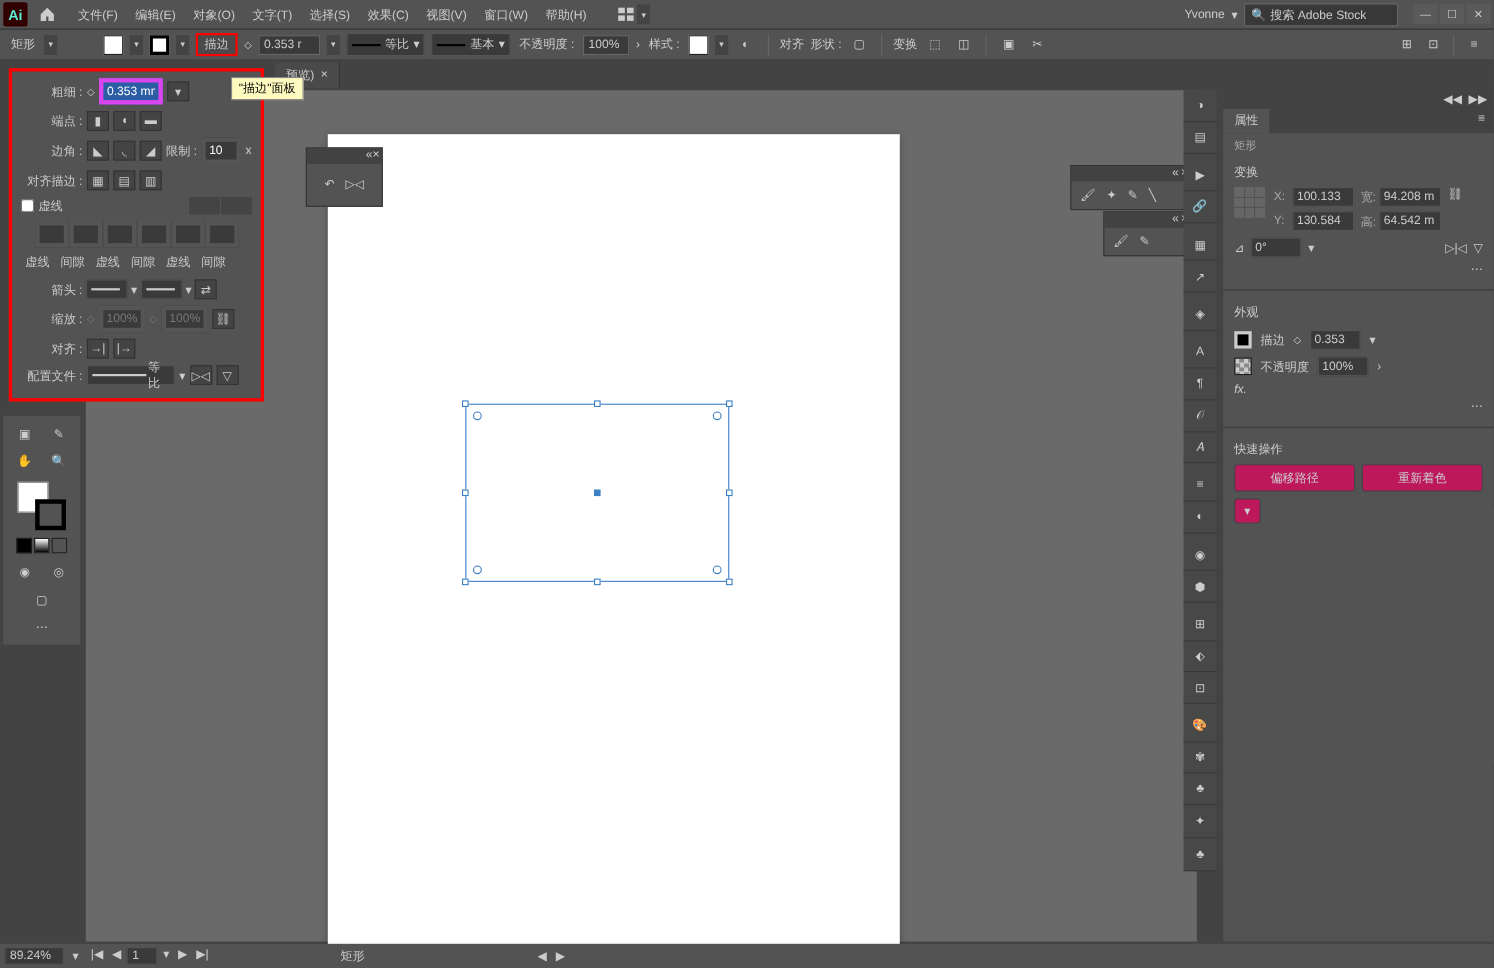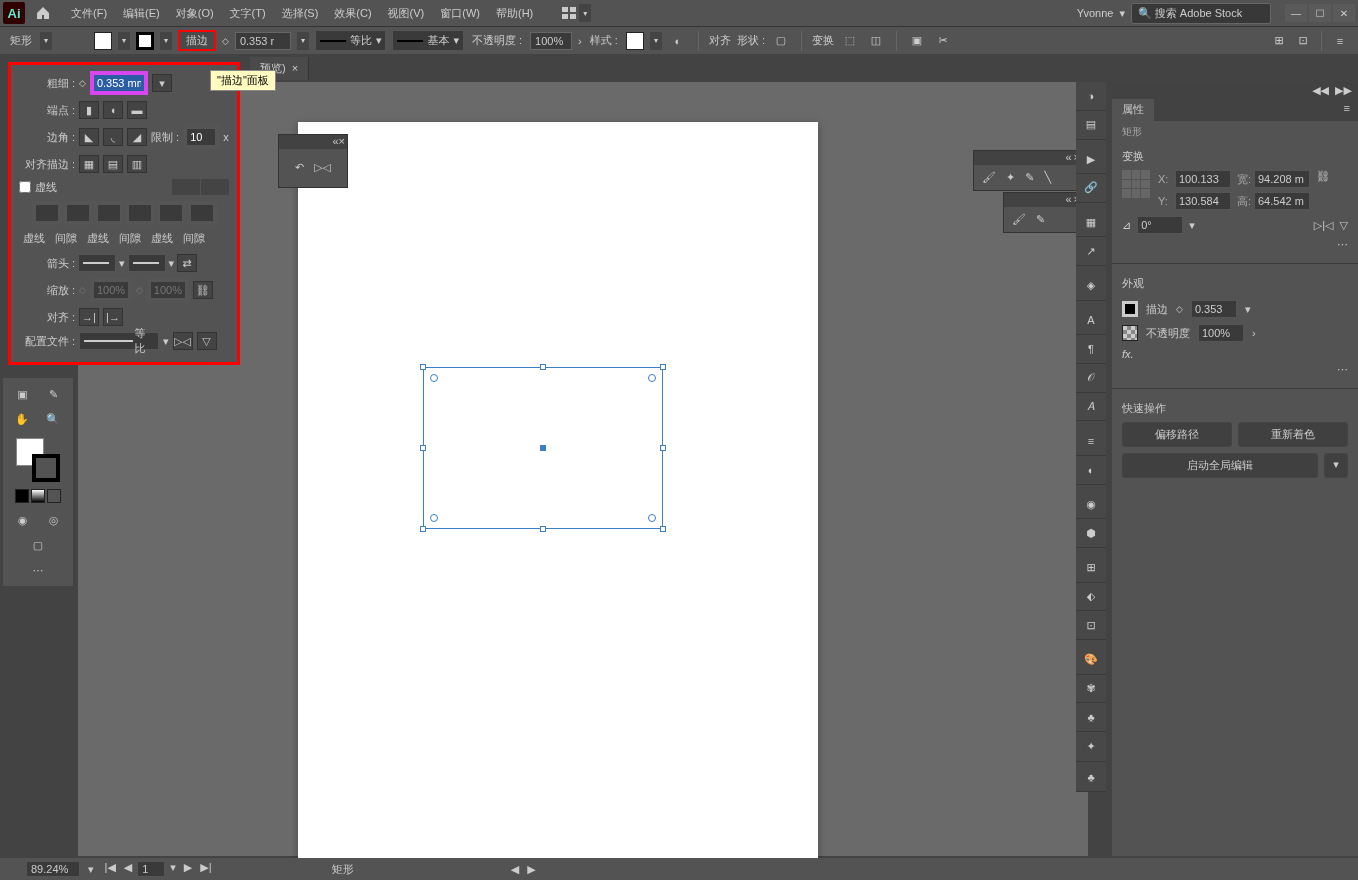--- a/index.html
+++ b/index.html
@@ -89,23 +89,23 @@
 .rp-field label{color:#aaa;width:14px;}
 .rp-field input{background:#3a3a3a;border:1px solid #555;padding:2px 3px;width:56px;color:#ccc;}
 .rp-angle{display:flex;align-items:center;gap:6px;}
 .rp-divider{height:1px;background:#3a3a3a;margin:6px 0;}
 .rp-appear-row{display:flex;align-items:center;gap:8px;padding:3px 0;}
 .rp-sw{width:16px;height:16px;border:1px solid #222;}
 .rp-sw.white{background:#fff;}
 .rp-sw.black{background:#000;border:3px solid #ccc;}
 .rp-sw.checker{background:repeating-conic-gradient(#888 0 25%,#ccc 0 50%) 0 0/8px 8px;}
 .rp-input-sm{background:#3a3a3a;border:1px solid #555;padding:2px 3px;width:46px;color:#ccc;}
-.rp-btn{background:#404040;border:1px solid #444;padding:4px 0;text-align:center;border-radius:3px;flex:1;}
+.rp-btn{background:#be185d;border:1px solid #444;padding:4px 0;text-align:center;border-radius:3px;flex:1;}
 .rp-btn-row{display:flex;gap:6px;margin-bottom:6px;}
-.statusbar{position:absolute;bottom:0;left:0;right:0;height:22px;background:#535353;display:flex;align-items:center;padding:0 26px;gap:8px;font-size:10px;}
+.statusbar{position:absolute;bottom:0;left:0;right:0;height:22px;background:#535353;display:flex;align-items:center;padding:0 4px;gap:8px;font-size:10px;}
 .sb-zoom{background:#3a3a3a;border:1px solid #555;padding:1px 4px;width:54px;}
 .sb-sel{width:240px;text-align:center;}
 .sb-nav{display:flex;gap:2px;}
 .sb-nav span{padding:0 3px;}
 svg{width:16px;height:16px;}
 </style>
 </head>
 <body>
 
 <div class="menubar">
@@ -494,21 +494,20 @@
     <div style="text-align:right"><span>⋯</span></div>
   </div>
   <div class="rp-divider"></div>
   <div class="rp-section">
     <div class="rp-sec-title">快速操作</div>
     <div class="rp-btn-row">
       <div class="rp-btn">偏移路径</div>
       <div class="rp-btn">重新着色</div>
     </div>
     <div class="rp-btn-row">
-      <div class="rp-btn" style="flex:1">启动全局编辑</div>
       <div class="rp-btn" style="flex:0 0 24px">▾</div>
     </div>
   </div>
 </div>
 
 <div class="statusbar">
   <input class="sb-zoom" value="89.24%" style="">
     <span>▾</span>
   <div class="sb-nav">
     <span>|◀</span>

